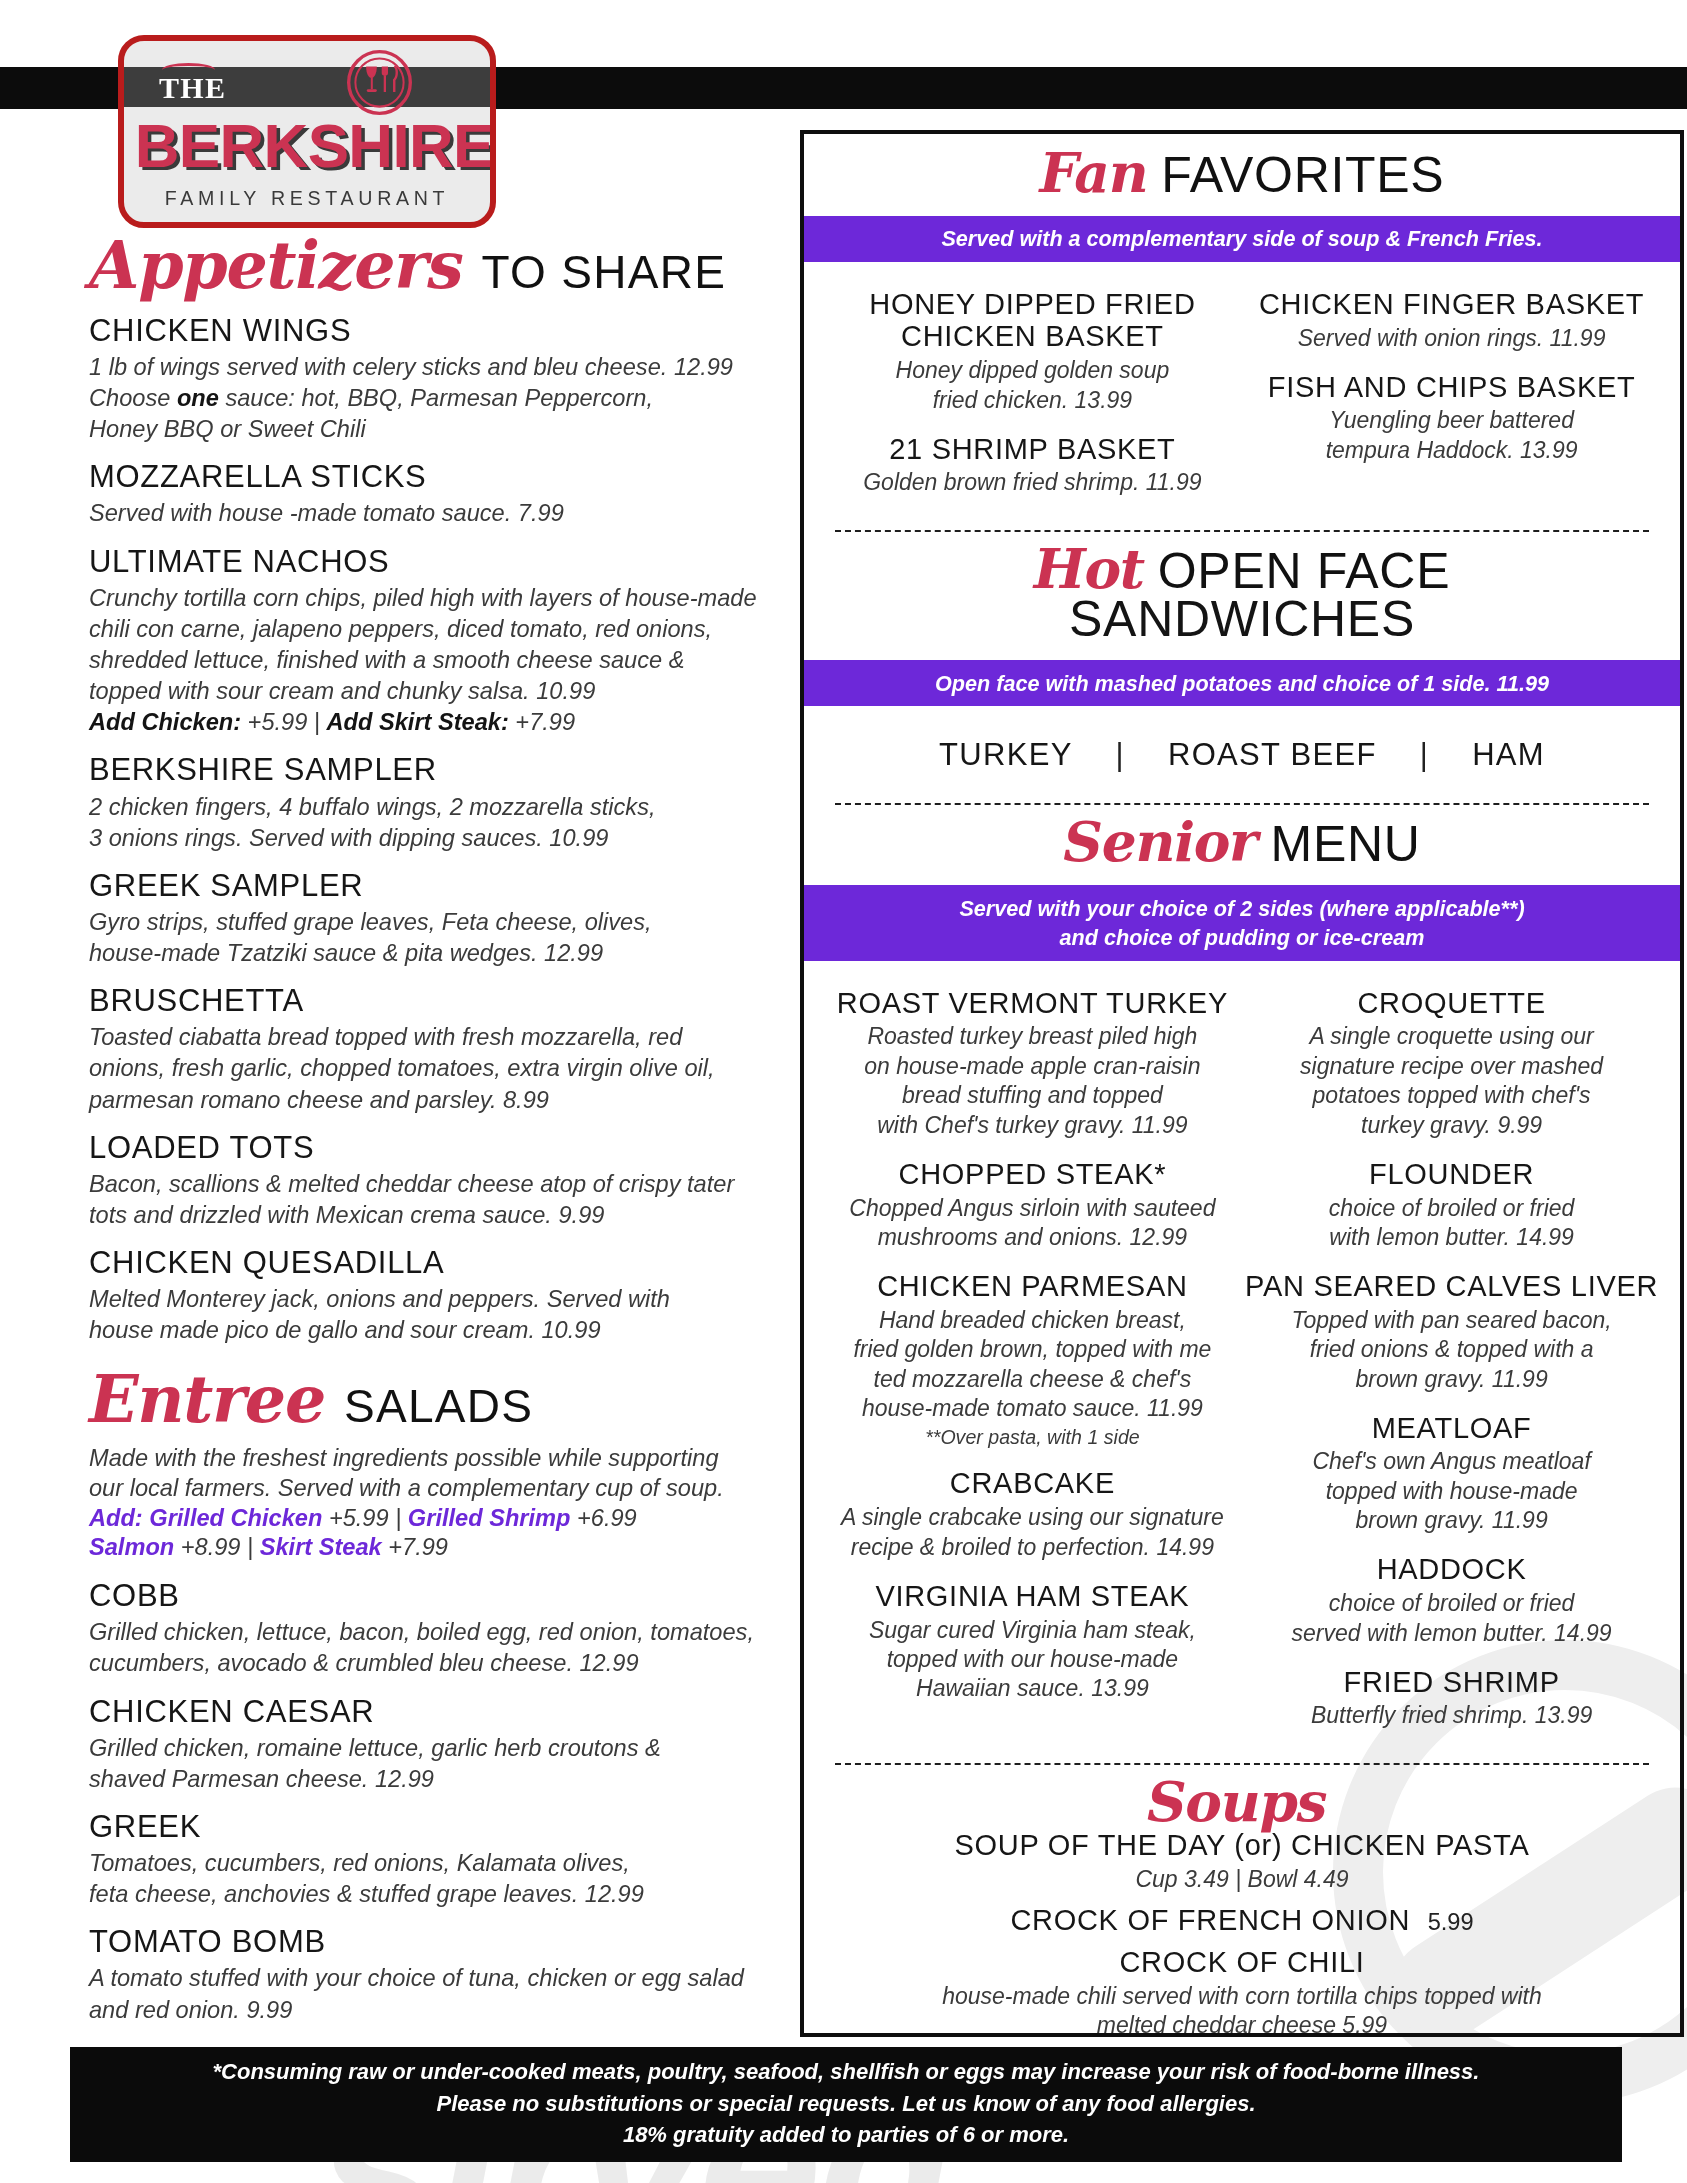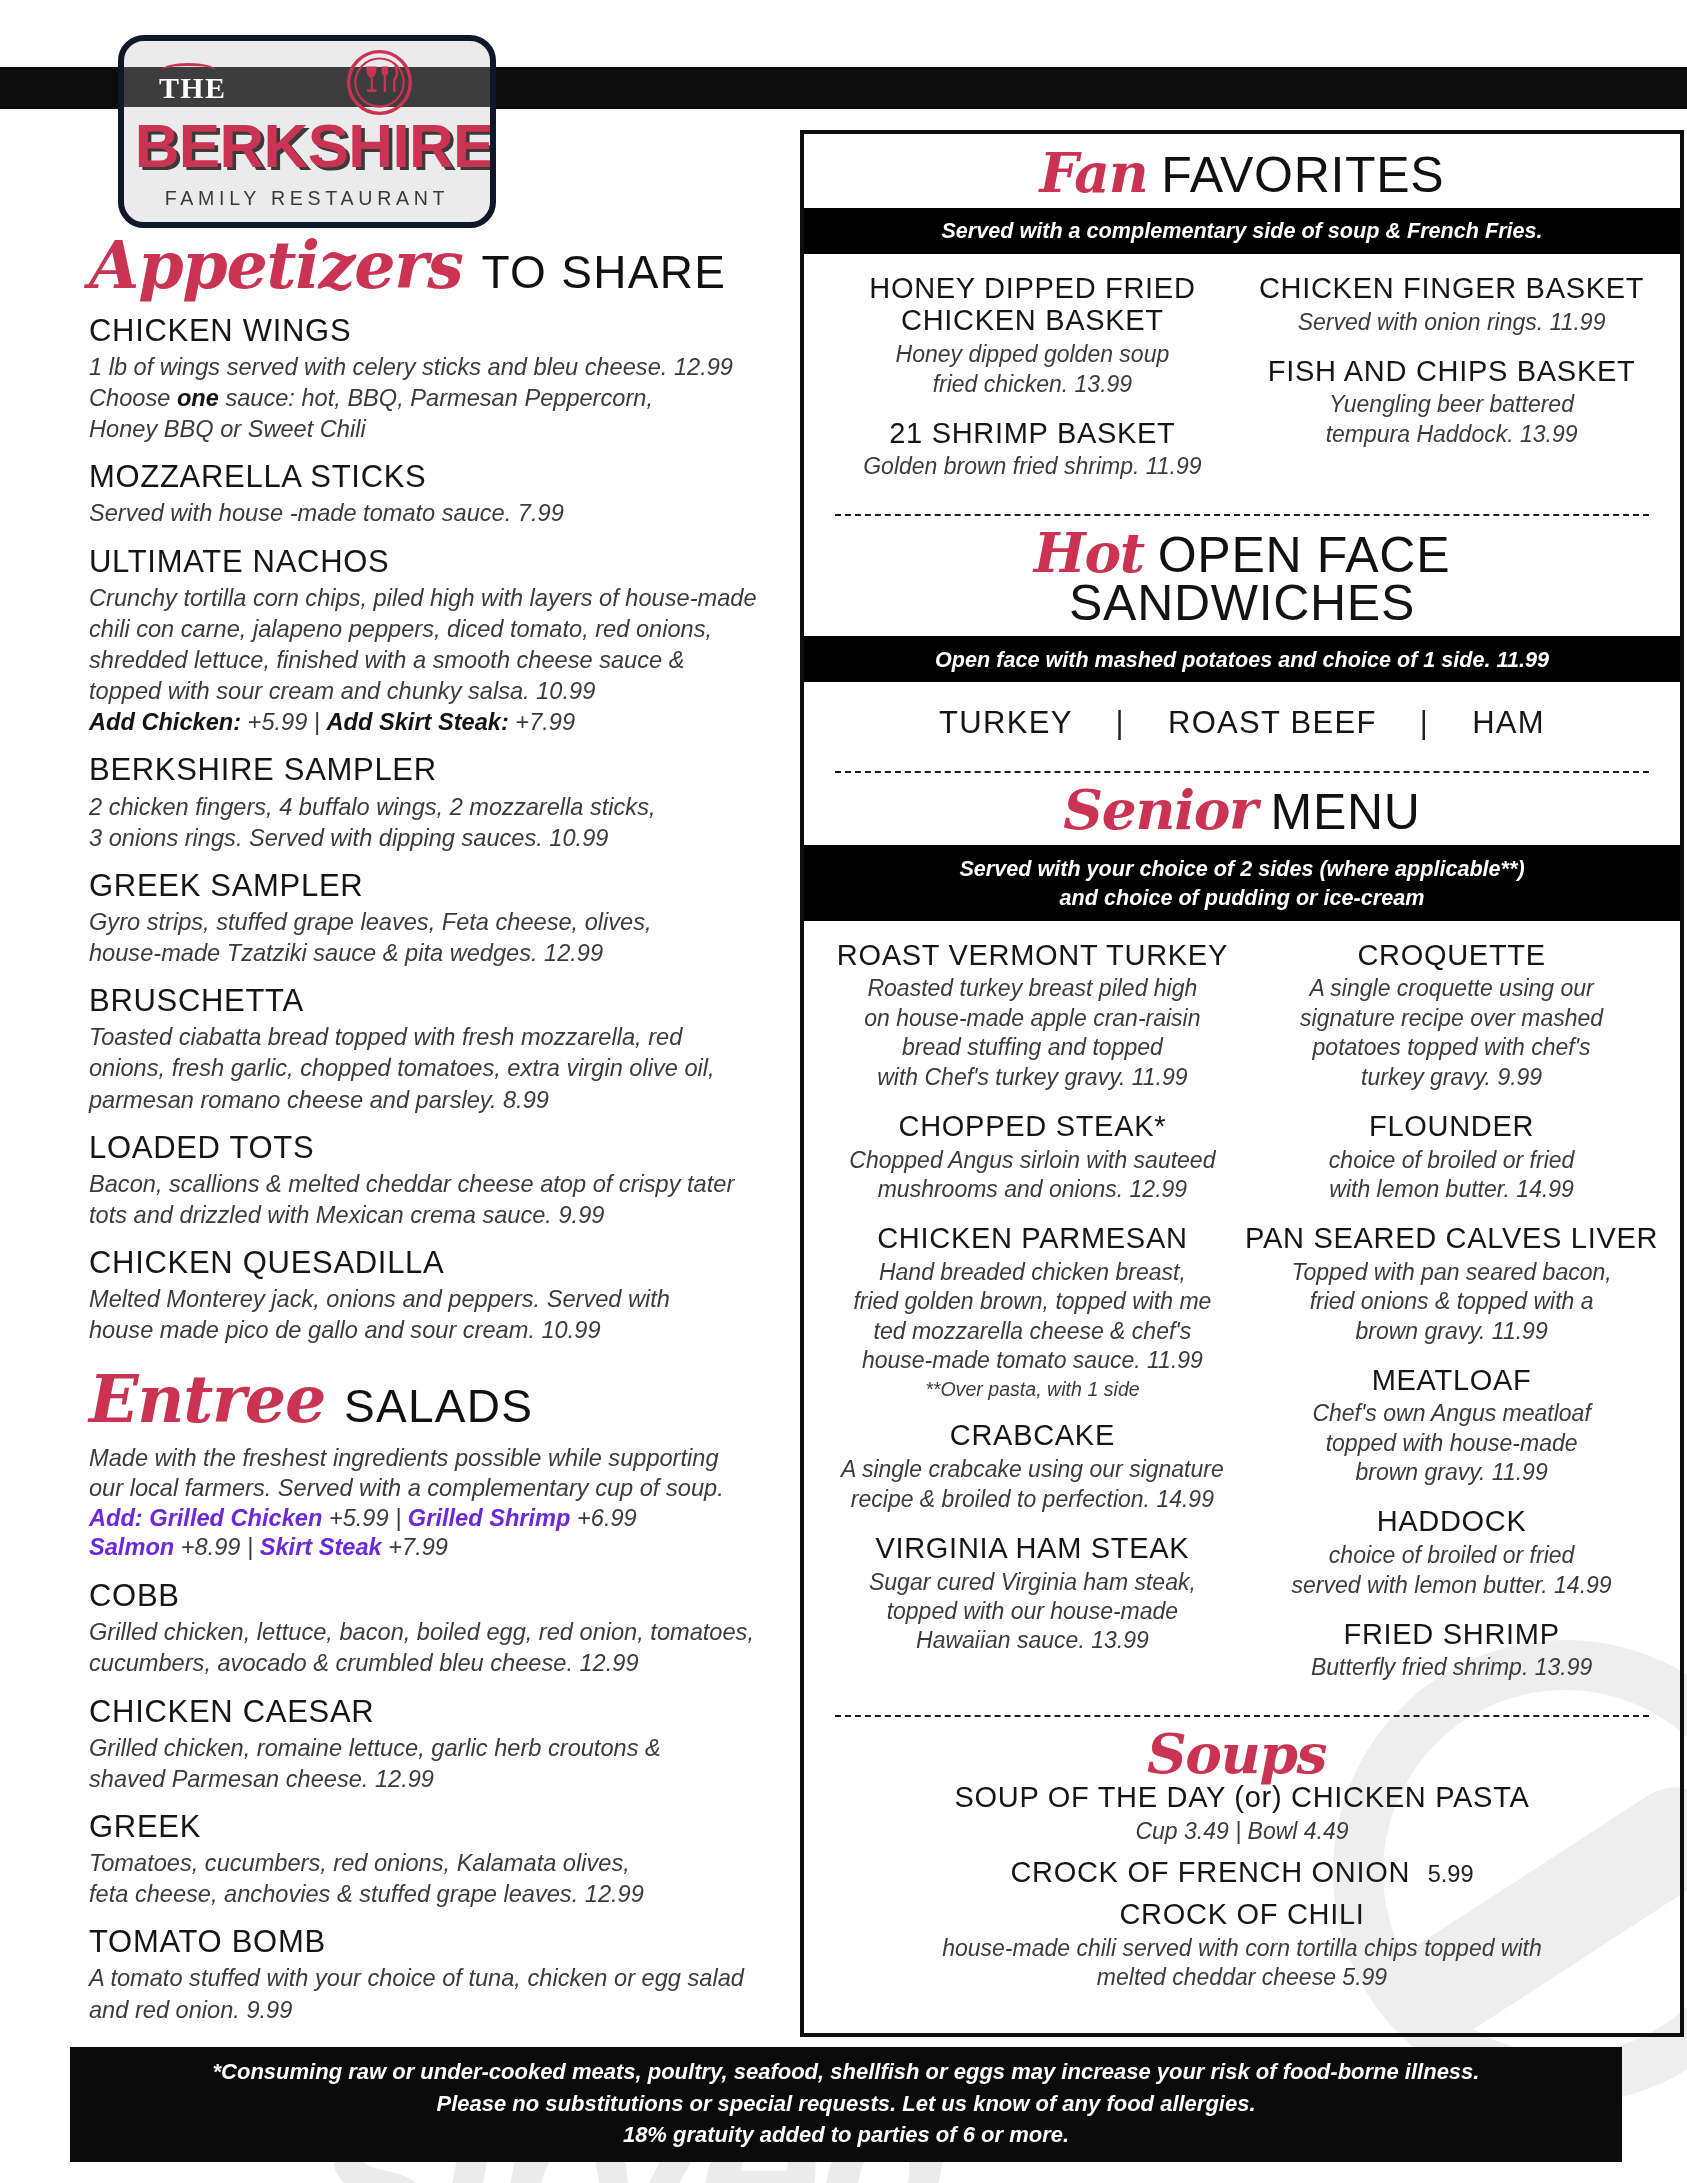--- a/index.html
+++ b/index.html
@@ -4,21 +4,21 @@
 <style>
   html,body{margin:0;padding:0;background:#fff;}
   .page{position:relative;width:1687px;height:2183px;background:#ffffff;overflow:hidden;
         font-family:"Liberation Sans",sans-serif;color:#141414;}
 
   
   .topband{position:absolute;left:0;top:67px;width:1687px;height:42px;background:#0c0c0c;z-index:2;}
 
   
   .logo-card{position:absolute;left:118px;top:35px;width:366px;height:181px;background:#ebebeb;
-             border:6px solid #0f172a;border-radius:26px;z-index:3;overflow:hidden;}
+             border:6px solid #b91c1c;border-radius:26px;z-index:3;overflow:hidden;}
   .logo-band{position:absolute;left:0;top:26px;width:100%;height:40px;background:#3d3d3d;}
   .logo-the{position:absolute;left:35px;top:30px;color:#ffffff;font-size:30px;font-weight:bold;
             font-family:"Liberation Serif",serif;letter-spacing:1.3px;}
   .logo-the::before{content:"";position:absolute;left:2.7px;top:-8px;width:53px;height:10.8px;
             border-top:3.4px solid #cb3352;border-radius:50%;}
   .logo-icon{position:absolute;right:77px;top:8px;width:67px;height:67px;}
   .logo-name{position:absolute;left:10.8px;top:69px;width:341px;text-align:center;font-size:62px;
              font-weight:bold;color:#cb3352;letter-spacing:-0.7px;text-shadow:3.4px 3.4px 0 #3a3a3a;}
   .logo-tagline{position:absolute;left:0;top:146px;width:100%;text-align:center;font-size:19.6px;
              letter-spacing:4.7px;color:#3a3a3a;font-weight:500;}
@@ -42,22 +42,22 @@
   .salad-intro .b{font-weight:bold;color:#6d28d9;}
 
   
   .right-box{position:absolute;left:800px;top:130px;width:884px;height:1907px;box-sizing:border-box;
              border:4.7px solid #0e0e0e;background:transparent;z-index:2;text-align:center;
              padding:4px 19px;overflow:hidden;}
   .box-head{margin-top:6.7px;line-height:1.0;}
   .box-head .script{font-size:55px;letter-spacing:-1.3px;margin-right:10.8px;}
   .box-head .caps{font-size:50px;font-weight:400;letter-spacing:0.7px;}
   .box-head .caps2{display:block;font-size:50px;font-weight:400;letter-spacing:0.7px;margin-top:-2.7px;}
-  .band{background:#000000;color:#ffffff;font-style:italic;font-weight:bold;font-size:21.6px;
-        line-height:1.35;padding:8.8px 5.4px;margin:8px -19px;}
+  .band{background:#6d28d9;color:#ffffff;font-style:italic;font-weight:bold;font-size:21.6px;
+        line-height:1.35;padding:8.8px 5.4px;margin:16px -19px;}
   .cols{display:grid;grid-template-columns:1fr 1fr;column-gap:3px;padding:9.4px 1.3px 2.7px 1.3px;}
   .right-box .menu-item{margin-bottom:17.5px;}
   .right-box .item-name{font-size:29px;}
   .right-box .item-desc{font-size:23px;line-height:1.28;}
   .divider{border-top:2.7px dashed #1d1d1d;margin:12px 12px 9.4px 12px;}
   .options-row{display:flex;justify-content:center;align-items:flex-end;font-size:31px;
                letter-spacing:1.3px;padding:15px 0 17.5px 0;color:#161616;}
   .options-row .sep{margin:0 43px;font-weight:300;color:#222;}
   .soups-wrap .menu-item{margin-bottom:9.4px;}
   .item-price{font-size:23.6px;font-weight:400;margin-left:17.5px;color:#222;letter-spacing:0;}

